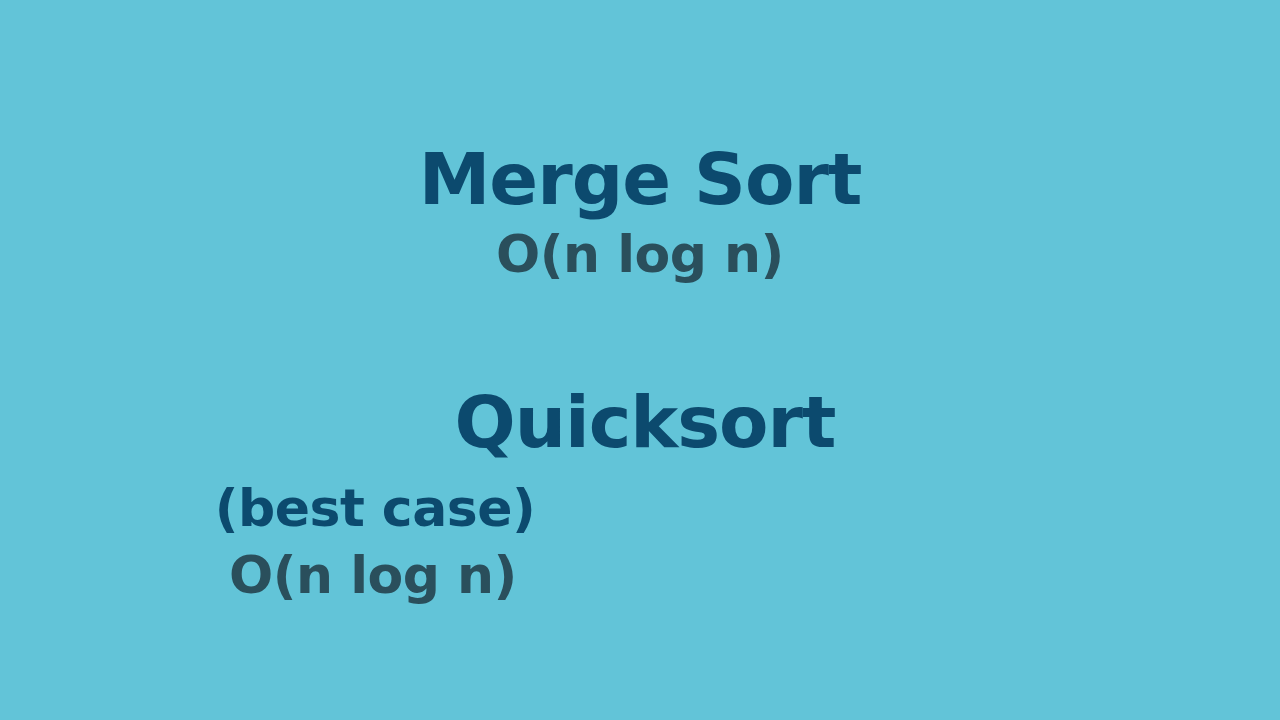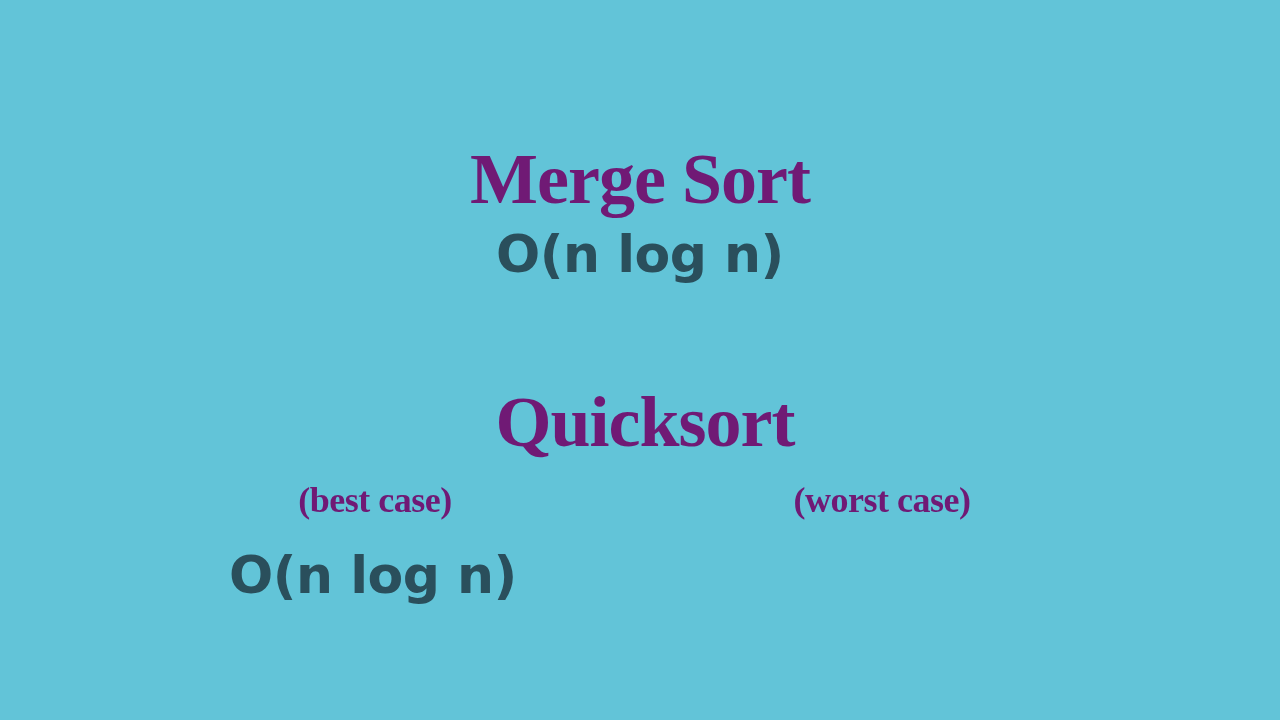--- a/index.html
+++ b/index.html
@@ -27,22 +27,21 @@
   .txt {
     position: absolute;
     white-space: nowrap;
     font-family: "DejaVu Sans", sans-serif;
     letter-spacing: -0.5px;
     line-height: 1;
   }
 
   
   .light {
-    color: #701a75;
-    font-family: Liberation Serif, serif;
+    color: #0c4a6e;
   }
   
   .dark {
     color: #2a4f5c;
   }
 
   
   .title {
     font-size: 72px;
     font-weight: 800;
@@ -51,21 +50,21 @@
 
   
   .complexity {
     font-size: 52px;
     font-weight: 700;
     letter-spacing: -0.5px;
   }
 
   
   .case-label {
-    font-size: 36px;
+    font-size: 52px;
     font-weight: 700;
     letter-spacing: -0.5px;
   }
 
   
 
   
   #merge-title {
     left: 0;
     width: 1280px;
@@ -118,15 +117,14 @@
   <div class="txt title light" id="merge-title">Merge Sort</div>
 
   <div class="txt complexity dark" id="merge-complexity">O(n log n)</div>
 
   <div class="txt title light" id="quick-title">Quicksort</div>
 
   <div class="txt case-label light" id="best-case-label">(best case)</div>
 
   <div class="txt complexity dark" id="best-case-complexity">O(n log n)</div>
 
-  <div class="txt case-label light" id="worst-case-label">(worst case)</div>
 
 </div>
 
 </body></html>

